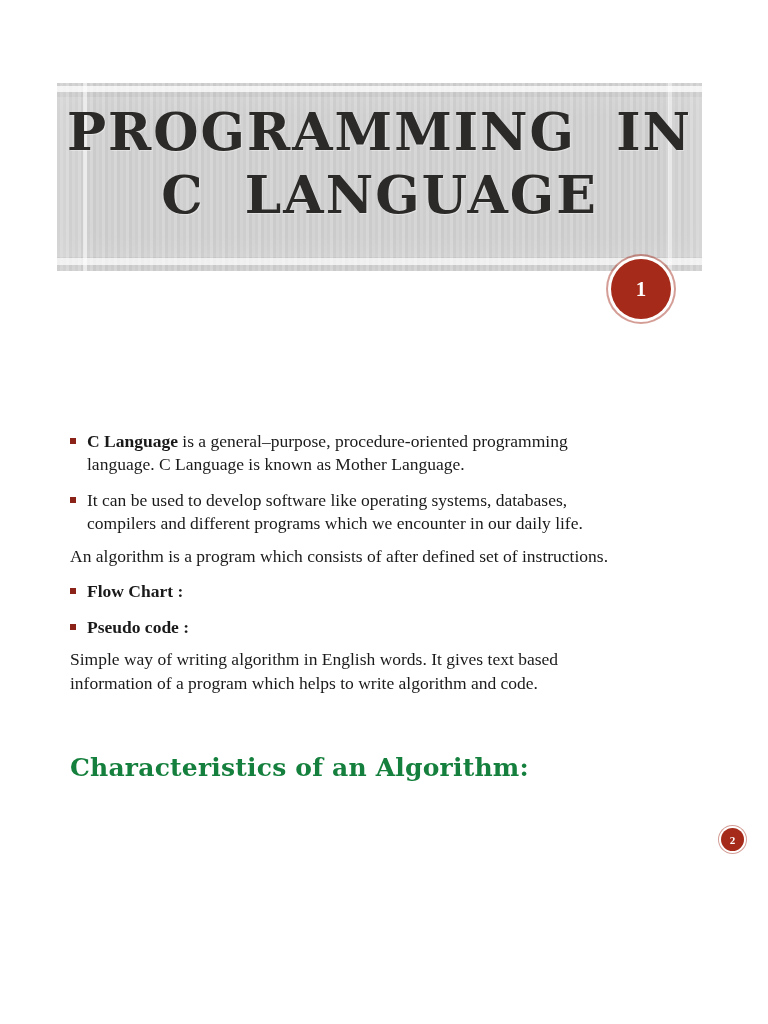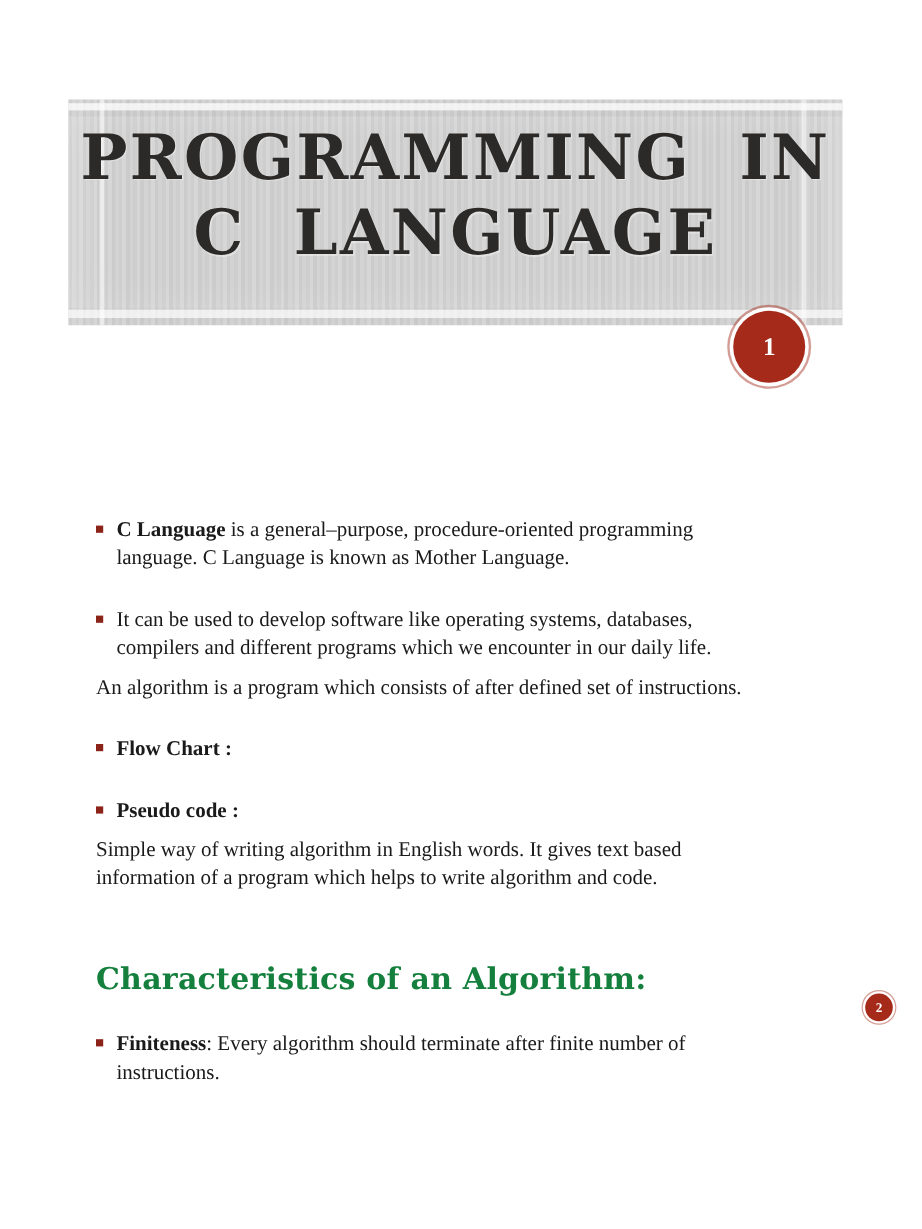--- a/index.html
+++ b/index.html
@@ -117,33 +117,33 @@
     top: 828px;
     width: 23px;
     height: 23px;
     font-size: 11px;
     box-shadow: 0 0 0 2px #ffffff, 0 0 0 3px rgba(160,40,25,0.45);
   }
 
   
   .slide2 {
     position: absolute;
-    left: 10px;
+    left: 0;
     top: 430px;
     width: 704px;
   }
   .content {
     margin: 0 68px 0 70px;
     font-size: 17.5px;
     line-height: 1.34;
   }
   .bullet-item {
     position: relative;
     padding-left: 17px;
-    margin-top: 28px;
+    margin-top: 12px;
   }
   .bullet-item:first-child { margin-top: 0; }
   .bullet-mark {
     position: absolute;
     left: 0;
     top: 8px;
     width: 6px;
     height: 6px;
     background: #8c2318;
   }
@@ -203,21 +203,17 @@
 
     <div class="bullet-item">
       <span class="bullet-mark"></span>
       <span class="lead">Pseudo code</span><span class="lead"> :</span>
     </div>
 
     <div class="plain">Simple way of writing algorithm in English words. It gives text based information of a program which helps to write algorithm and code.</div>
 
     <div class="heading2">Characteristics of an Algorithm:</div>
 
-    <div class="bullet-item after-heading">
-      <span class="bullet-mark"></span>
-      <span class="lead">Finiteness</span><span>: Every algorithm should terminate after finite number of instructions.</span>
-    </div>
 
   </div>
 </div>
 
 <div class="page-badge badge-2">2</div>
 
 </body></html>

